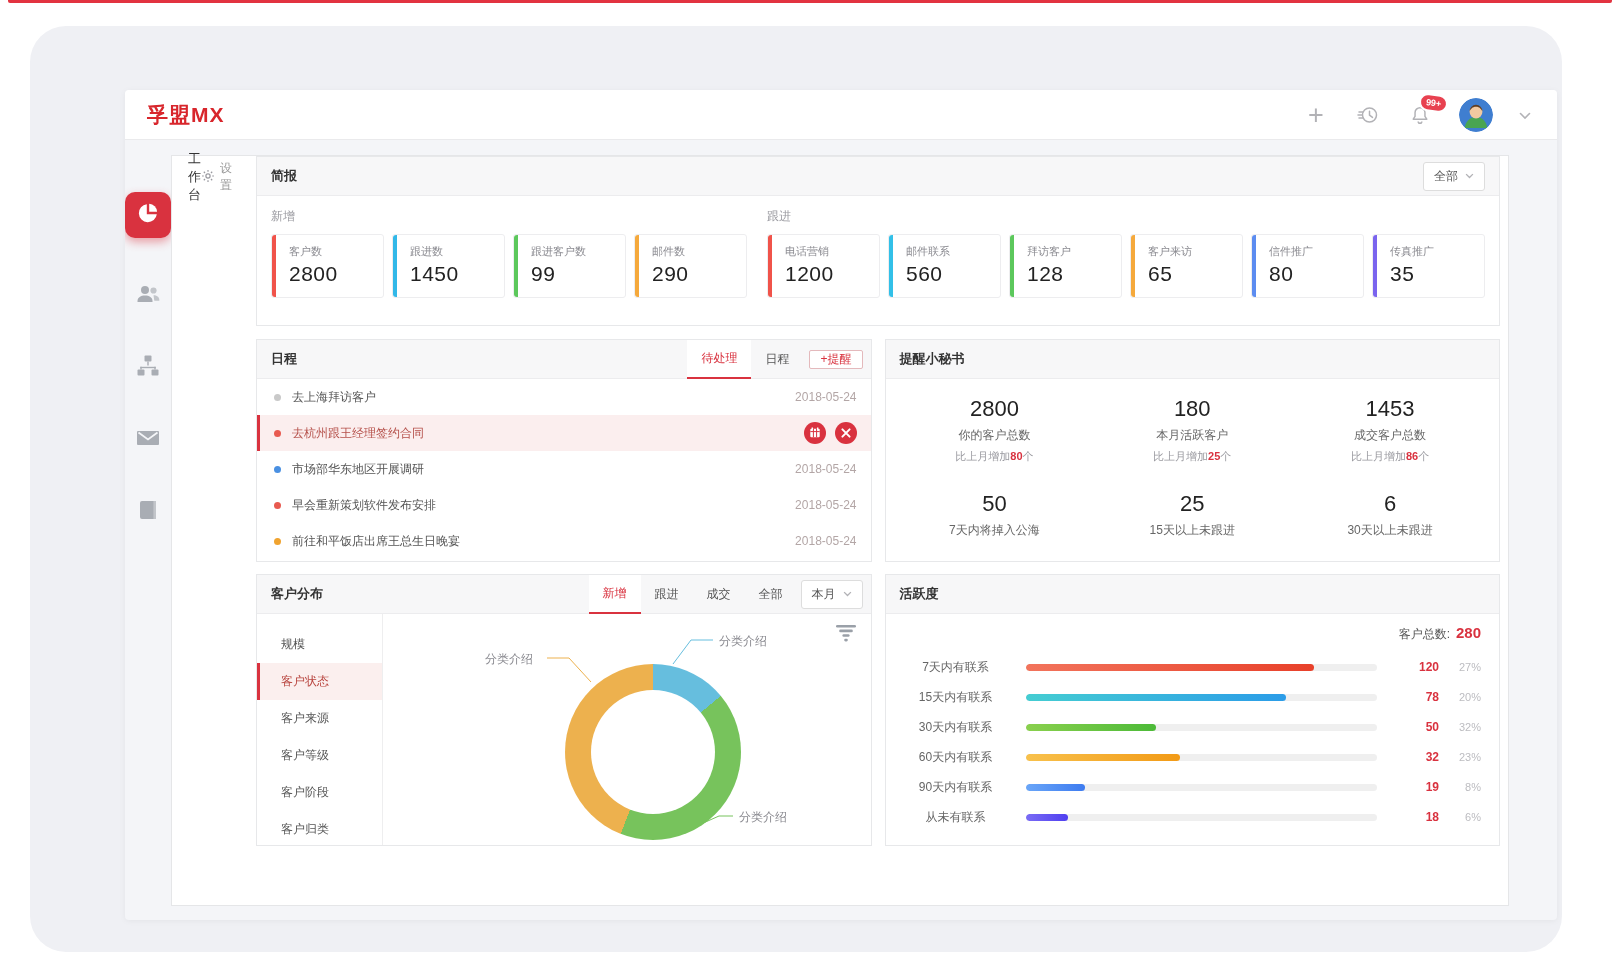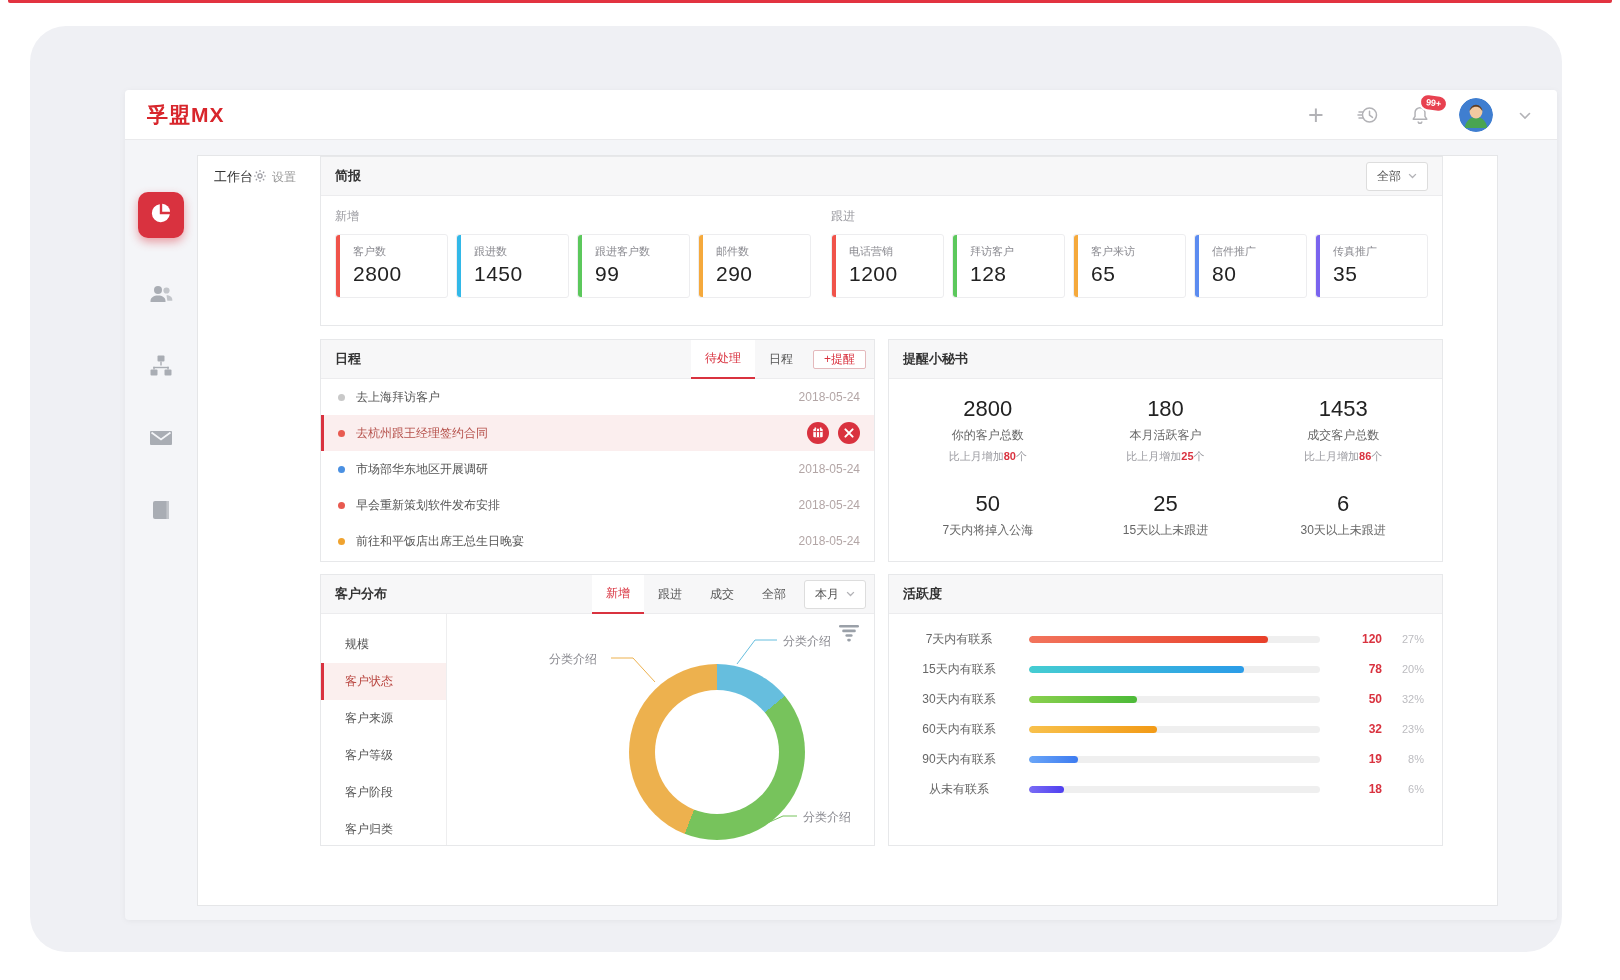--- a/index.html
+++ b/index.html
@@ -247,20 +247,25 @@
                     </div>
                   </div>
                 </div>
                 <div class="brief-group">
                   <div class="group-label">跟进</div>
                   <div class="group-cards">
                     <div class="stat-card">
                       <span class="stat-accent" style="background: rgb(240, 83, 74);"></span>
                       <div class="stat-label">电话营销</div>
                       <div class="stat-value">1200</div>
+                    </div>
+                    <div class="stat-card">
+                      <span class="stat-accent" style="background: rgb(50, 192, 232);"></span>
+                      <div class="stat-label">邮件联系</div>
+                      <div class="stat-value">560</div>
                     </div>
                     <div class="stat-card">
                       <span class="stat-accent" style="background: rgb(92, 200, 92);"></span>
                       <div class="stat-label">拜访客户</div>
                       <div class="stat-value">128</div>
                     </div>
                     <div class="stat-card">
                       <span class="stat-accent" style="background: rgb(245, 169, 60);"></span>
                       <div class="stat-label">客户来访</div>
                       <div class="stat-value">65</div>
@@ -418,20 +423,24 @@
                   <span class="donut-label" id="dlabel-2" style="left:356px; top:195px;">分类介绍</span>
                 </div>
               </div>
             </div>
 
             <div class="card">
               <div class="card-header">
                 <span class="card-title">活跃度</span>
               </div>
               <div class="act-body">
+                <div class="act-total">
+                  <span class="act-total-label">客户总数:</span>
+                  <span class="act-total-value">280</span>
+                </div>
                 <div id="activity-rows">
                     <div class="act-row">
                       <span class="act-label">7天内有联系</span>
                       <div class="act-track">
                         <div class="act-fill" style="width: 82%; background: linear-gradient(90deg, rgb(242, 116, 92), rgb(232, 64, 42));"></div>
                       </div>
                       <span class="act-value">120</span>
                       <span class="act-pct">27%</span>
                     </div>
                     <div class="act-row">

